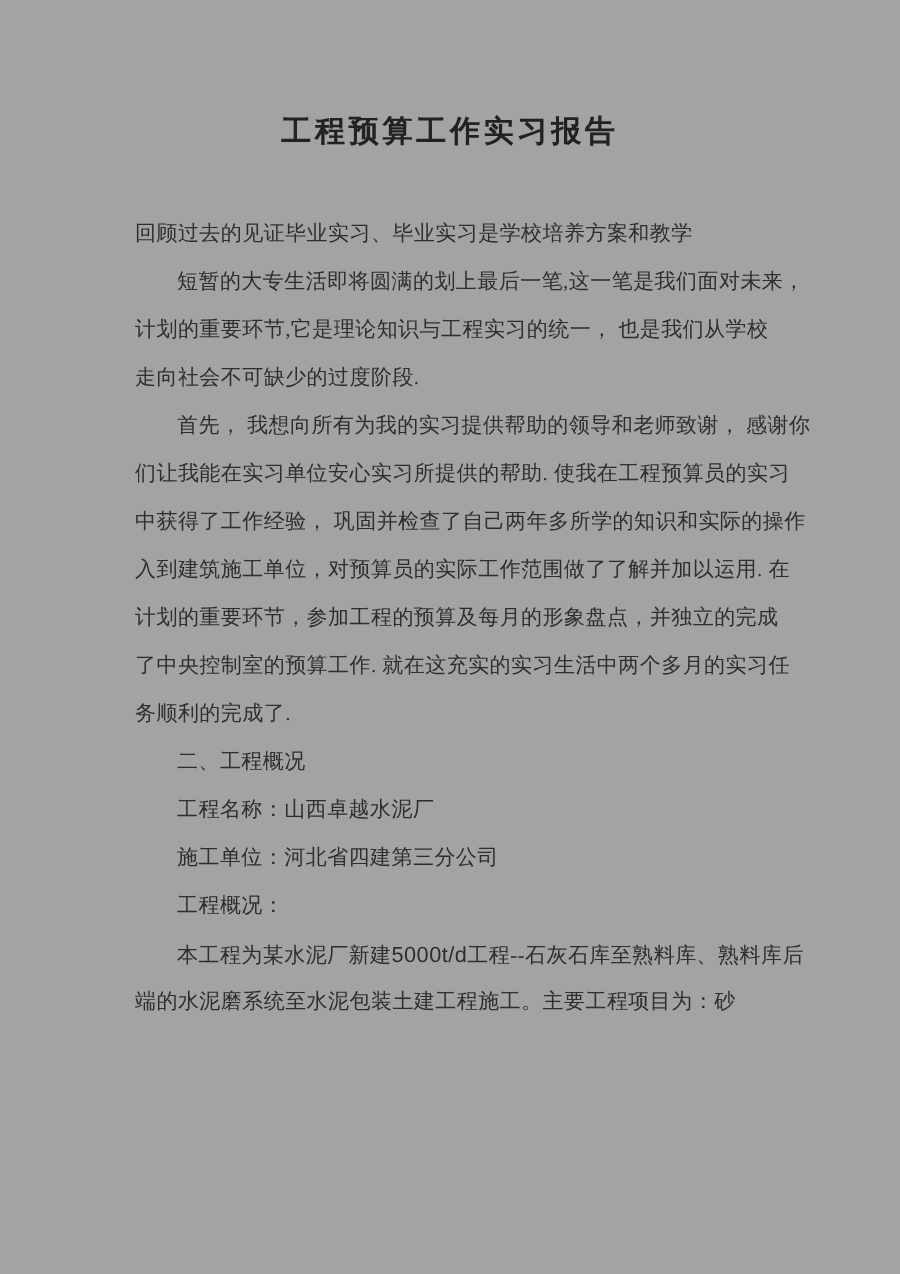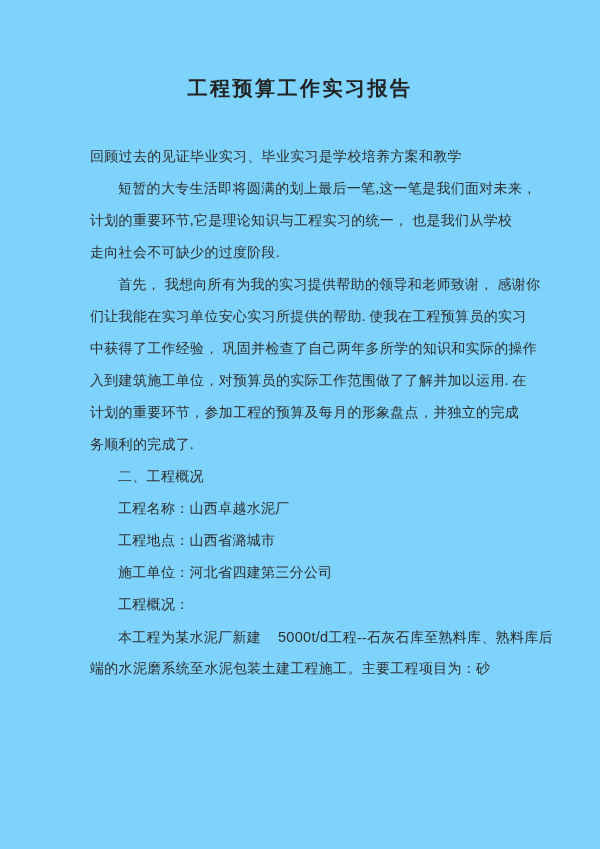--- a/index.html
+++ b/index.html
@@ -9,21 +9,21 @@
   body {
     width: 600px;
     height: 849px;
     background: #fbfbfb;
     overflow: hidden;
   }
   .page {
     position: relative;
     width: 600px;
     height: 849px;
-    background: #7dd3fc;
+    background: #a3a3a3;
     color: #2e2e2e;
     font-family: "Liberation Serif", "DejaVu Serif", serif;
   }
   .doc-title {
     position: absolute;
     top: 74px;
     left: 0;
     width: 100%;
     text-align: center;
     font-size: 20px;
@@ -49,40 +49,39 @@
   }
   .line.indent {
     padding-left: 28px;
   }
   .serif {
     font-family: "Liberation Serif", "DejaVu Serif", serif;
   }
   .sans {
     font-family: "Liberation Sans", "DejaVu Sans", sans-serif;
     font-size: 14.5px;
-    margin-left: 17px;
   }
 </style>
 </head>
 <body>
 
 <div class="page">
   <div class="doc-title">工程预算工作实习报告</div>
   <div class="doc-body">
       <div class="line"><span class="serif">回顾过去的见证毕业实习、毕业实习是学校培养方案和教学</span></div>
       <div class="line indent"><span class="serif">短暂的大专生活即将圆满的划上最后一笔,这一笔是我们面对未来，</span></div>
       <div class="line"><span class="serif">计划的重要环节,它是理论知识与工程实习的统一， 也是我们从学校</span></div>
       <div class="line"><span class="serif">走向社会不可缺少的过度阶段.</span></div>
       <div class="line indent"><span class="serif">首先， 我想向所有为我的实习提供帮助的领导和老师致谢， 感谢你</span></div>
       <div class="line"><span class="serif">们让我能在实习单位安心实习所提供的帮助. 使我在工程预算员的实习</span></div>
       <div class="line"><span class="serif">中获得了工作经验， 巩固并检查了自己两年多所学的知识和实际的操作</span></div>
       <div class="line"><span class="serif">入到建筑施工单位，对预算员的实际工作范围做了了解并加以运用. 在</span></div>
       <div class="line"><span class="serif">计划的重要环节，参加工程的预算及每月的形象盘点，并独立的完成</span></div>
+      <div class="line"><span class="serif">了中央控制室的预算工作. 就在这充实的实习生活中两个多月的实习任</span></div>
       <div class="line"><span class="serif">务顺利的完成了.</span></div>
       <div class="line indent"><span class="serif">二、工程概况</span></div>
       <div class="line indent"><span class="serif">工程名称：山西卓越水泥厂</span></div>
-      <div class="line indent"><span class="serif">工程地点：山西省潞城市</span></div>
       <div class="line indent"><span class="serif">施工单位：河北省四建第三分公司</span></div>
       <div class="line indent"><span class="serif">工程概况：</span></div>
       <div class="line indent"><span class="serif">本工程为某水泥厂新建</span><span class="sans">5000t/d</span><span class="serif">工程--石灰石库至熟料库、熟料库后</span></div>
       <div class="line"><span class="serif">端的水泥磨系统至水泥包装土建工程施工。主要工程项目为：砂</span></div>
     </div>
 </div>
 
 </body></html>

